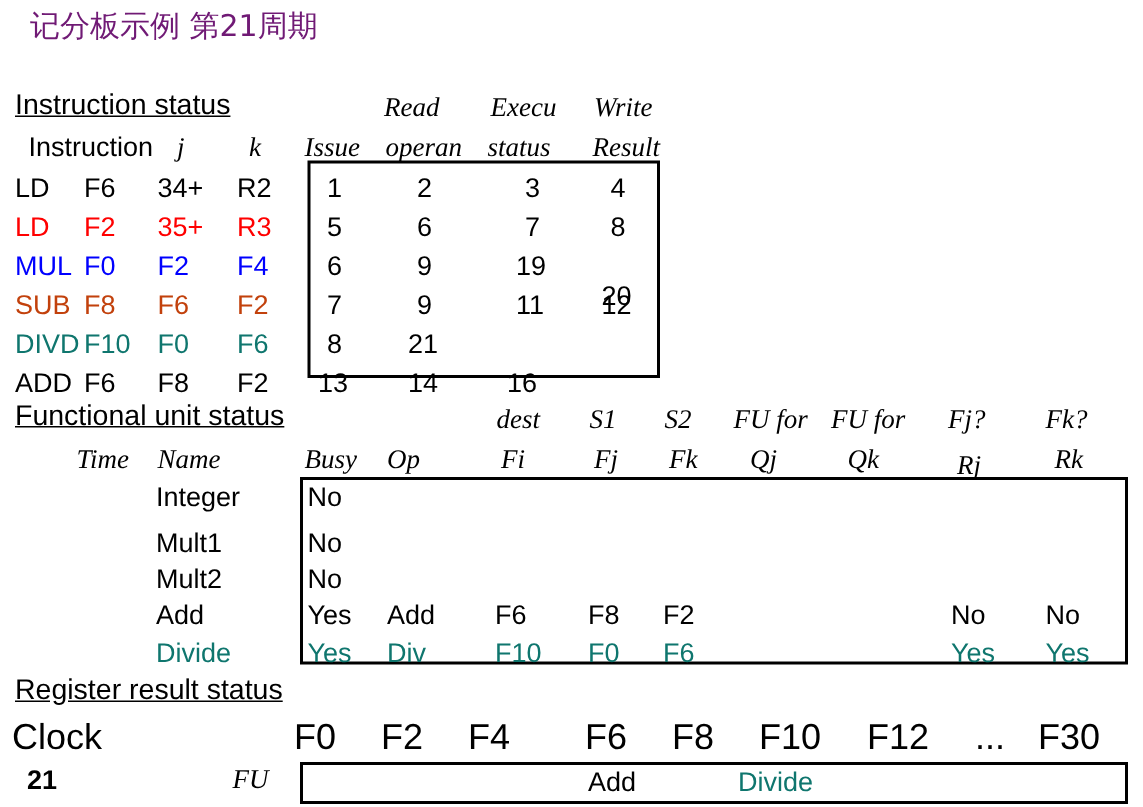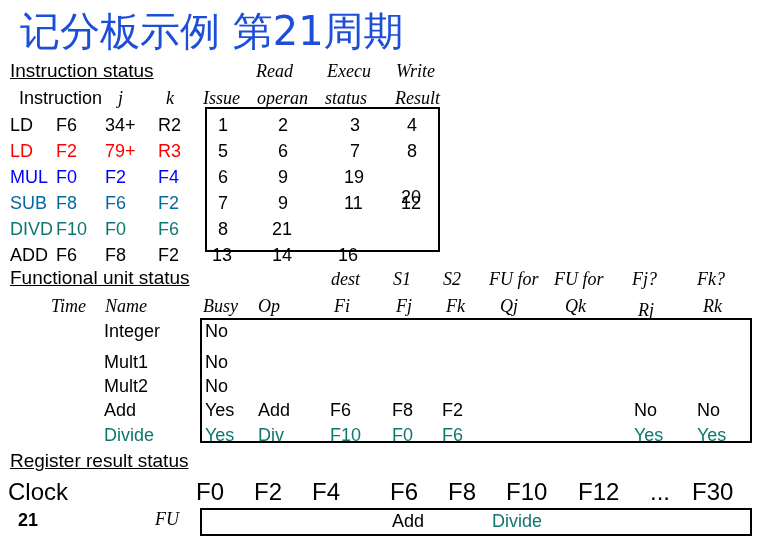--- a/index.html
+++ b/index.html
@@ -13,22 +13,22 @@
     position: relative;
     font-family: "Liberation Sans", sans-serif;
     color: #000000;
     overflow: hidden;
   }
   .abs { position: absolute; white-space: nowrap; }
 
   
   #title {
     left: 20px; top: 4px;
-    font-size: 40px;
-    color: #1d4ed8;
+    font-size: 20px;
+    color: #701a75;
     font-family: "DejaVu Sans", sans-serif;
   }
 
   
   .section-head {
     font-size: 19px;
     text-decoration: underline;
   }
   #instr-status-head { left: 10px; top: 60px; }
   #func-unit-head { left: 10px; top: 267px; }
@@ -84,21 +84,21 @@
   #fu-label {
     left: 155px; top: 509px;
     font-size: 18px;
     font-style: italic;
     font-family: "Liberation Serif", serif;
   }
 
   .c-black { color: #000000; }
   .c-red { color: #ff0000; }
   .c-blue { color: #0000ff; }
-  .c-magenta { color: #0369a1; }
+  .c-magenta { color: #c2410c; }
   .c-green { color: #0f766e; }
 </style>
 </head>
 <body>
 
 <div class="abs" id="title">记分板示例  第21周期</div>
 
 <div class="abs section-head" id="instr-status-head">Instruction status</div>
 
 <div class="abs hdr" style="left:256px; top:61px;">Read</div>
@@ -119,21 +119,21 @@
 <div class="abs cell c-black" style="left:56px;  top:115px;">F6</div>
 <div class="abs cell c-black" style="left:105px; top:115px;text-align:right;">34+</div>
 <div class="abs cell c-black" style="left:158px; top:115px;text-align:right;">R2</div>
 <div class="abs cell c-black" style="left:218px; top:115px;">1</div>
 <div class="abs cell c-black" style="left:278px; top:115px;">2</div>
 <div class="abs cell c-black" style="left:350px; top:115px;">3</div>
 <div class="abs cell c-black" style="left:407px; top:115px;">4</div>
 
 <div class="abs cell c-red" style="left:10px;  top:141px;">LD</div>
 <div class="abs cell c-red" style="left:56px;  top:141px;">F2</div>
-<div class="abs cell c-red" style="left:105px; top:141px;">79+</div>
+<div class="abs cell c-red" style="left:105px; top:141px;">35+</div>
 <div class="abs cell c-red" style="left:158px; top:141px;">R3</div>
 <div class="abs cell c-black" style="left:218px; top:141px;">5</div>
 <div class="abs cell c-black" style="left:278px; top:141px;">6</div>
 <div class="abs cell c-black" style="left:350px; top:141px;">7</div>
 <div class="abs cell c-black" style="left:407px; top:141px;">8</div>
 
 <div class="abs cell c-blue" style="left:10px;  top:167px;">MUL</div>
 <div class="abs cell c-blue" style="left:56px;  top:167px;">F0</div>
 <div class="abs cell c-blue" style="left:105px; top:167px;">F2</div>
 <div class="abs cell c-blue" style="left:158px; top:167px;">F4</div>

